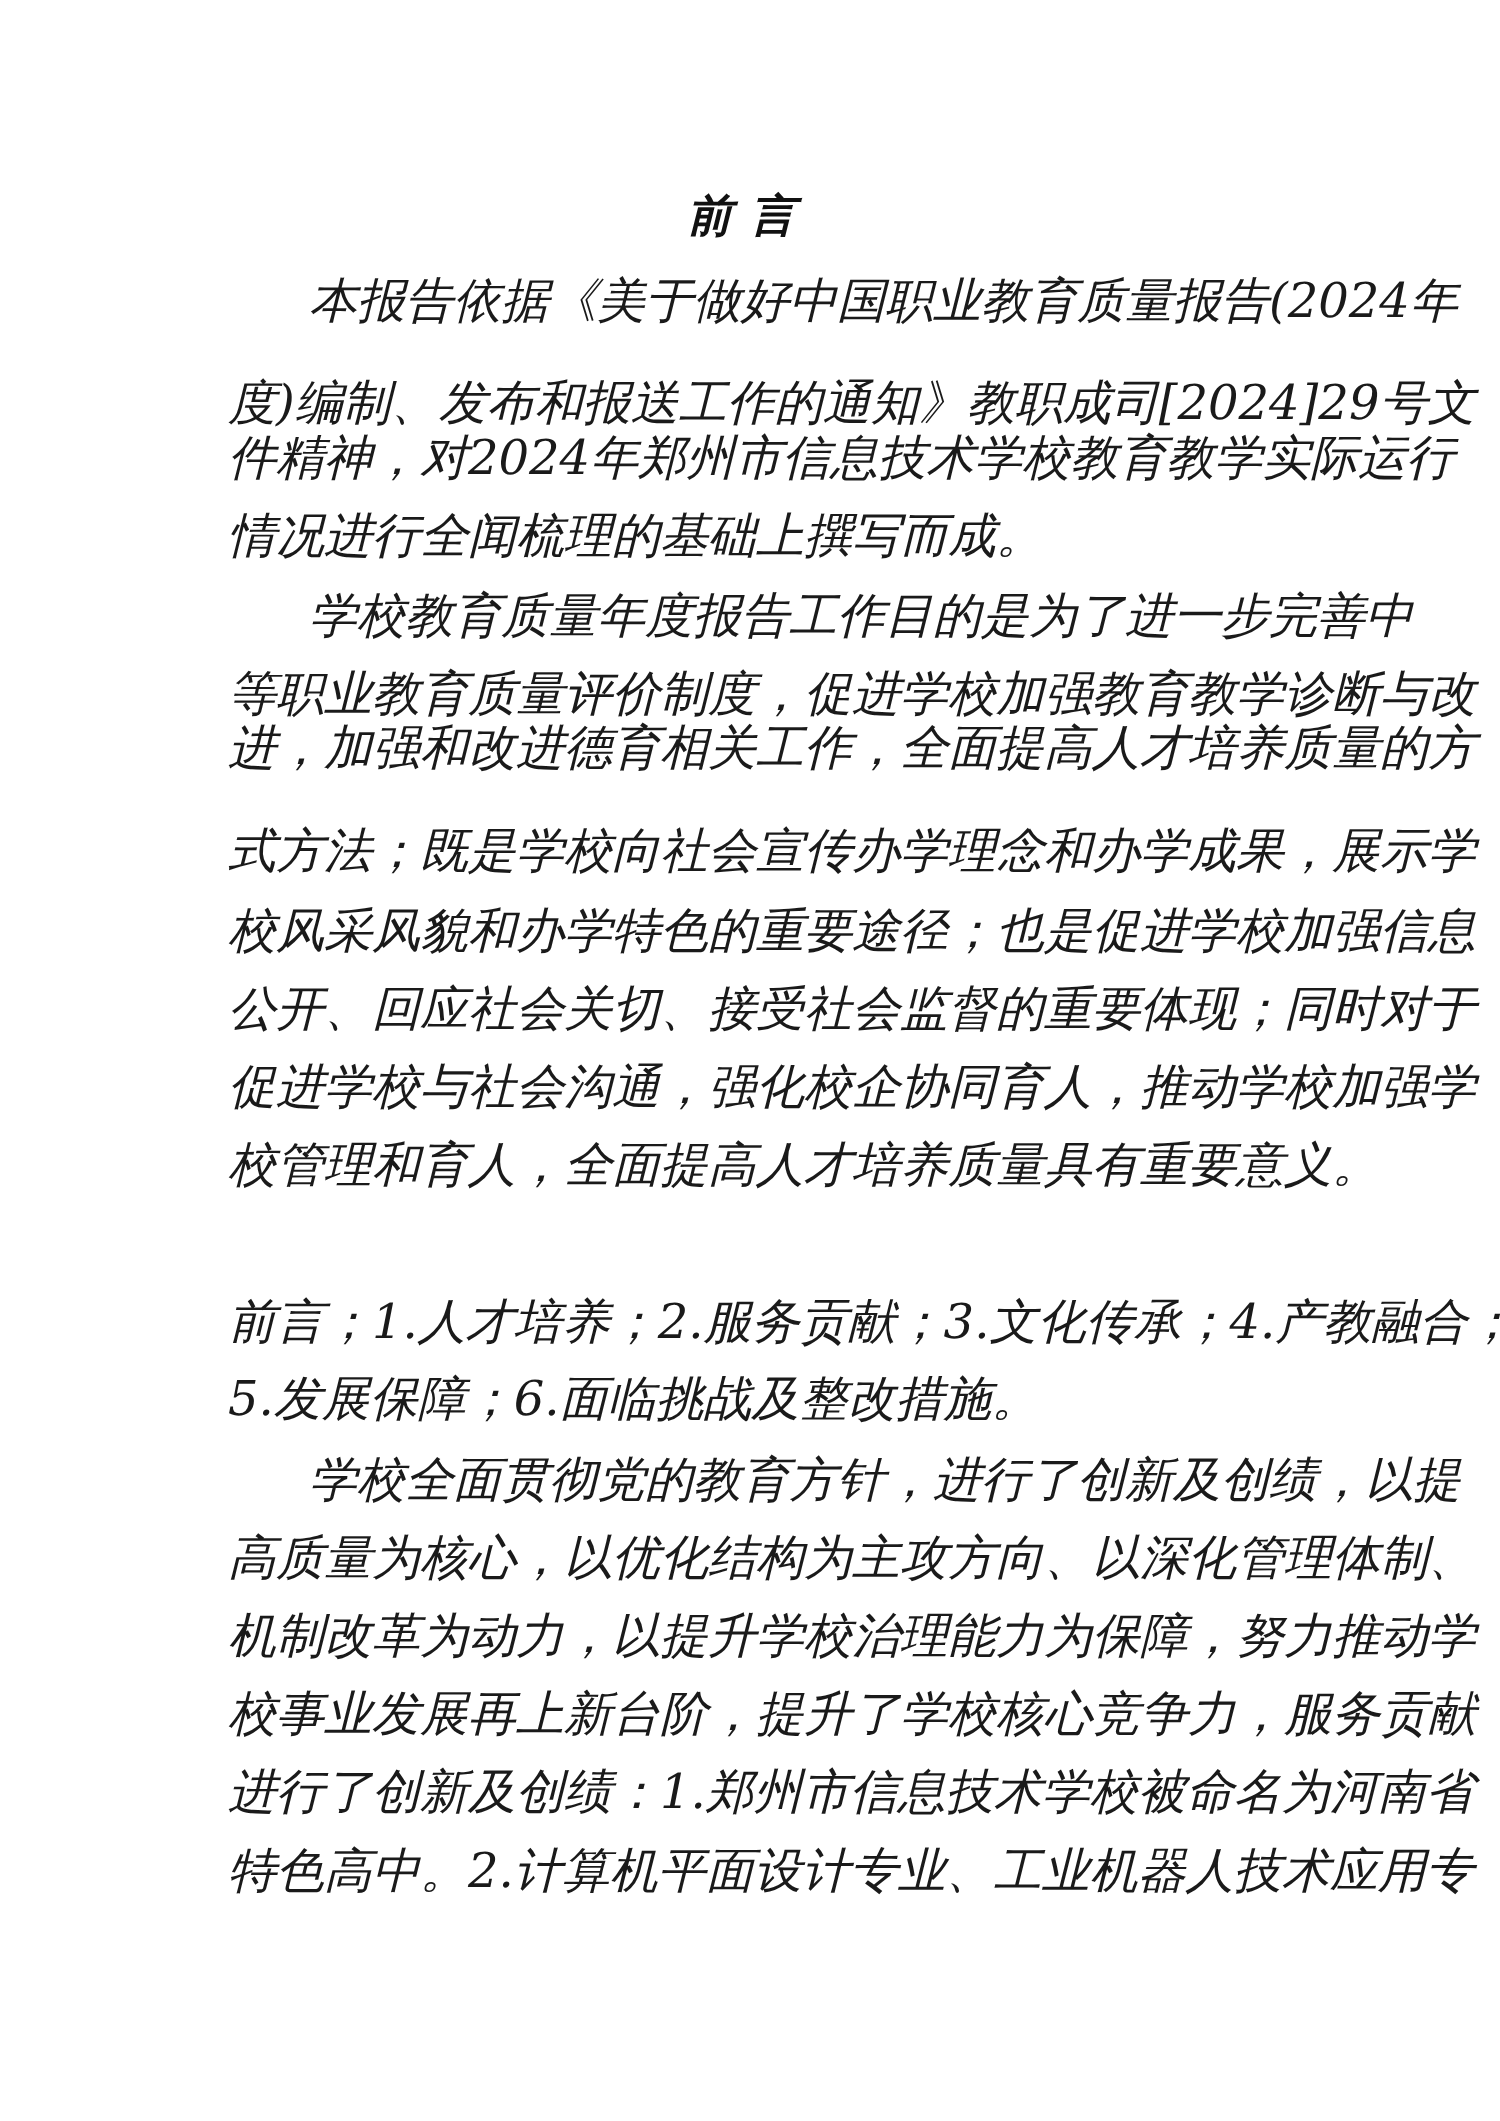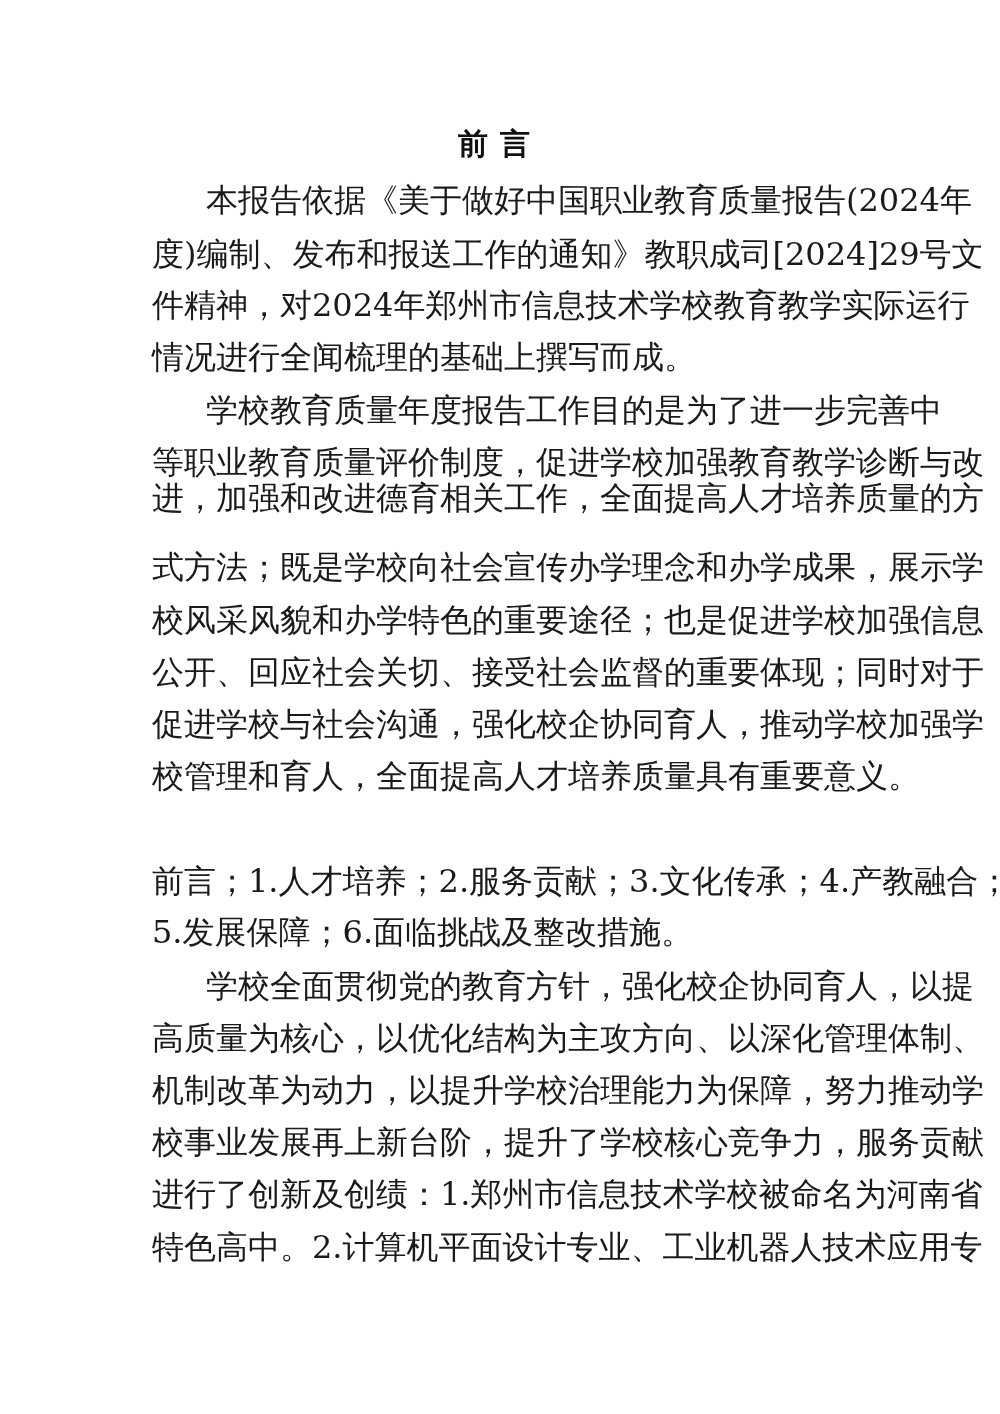--- a/index.html
+++ b/index.html
@@ -1,17 +1,17 @@
 <!DOCTYPE html>
 <html><head>
 <meta charset="utf-8">
 <style>
   html, body { margin: 0; padding: 0; background: #ffffff; }
   body { width: 1000px; height: 1414px; position: relative; overflow: hidden; }
-  .page { position: absolute; left: 0; top: 0; width: 936px; height: 1414px; background: #fff; }
+  .page { position: absolute; left: 0; top: 0; width: 936px; height: 1414px; background: #fff; font-style: italic; }
   .title {
     position: absolute; left: 0; width: 1000px; top: 124px;
     text-align: center; font-family: "DejaVu Sans", sans-serif;
     font-weight: bold; font-size: 30px; letter-spacing: 12px; color: #111;
   }
   .line {
     position: absolute; left: 152px; width: 700px; height: 40px;
     font-family: "DejaVu Serif", serif; font-size: 32px; color: #1a1a1a;
     white-space: nowrap; text-align: justify; text-align-last: justify;
     line-height: 40px;
@@ -19,35 +19,35 @@
   .line.indent { left: 206px; width: 646px; }
   .line.last { text-align-last: left; }
 </style>
 </head>
 <body>
 
 <div class="page">
   <div class="title">前言</div>
 
   <div class="line indent" style="top:180px">本报告依据《美于做好中国职业教育质量报告(2024年</div>
-  <div class="line" style="top:234px">度)编制、发布和报送工作的通知》教职成司[2024]29号文</div>
+  <div class="line" style="top:248px">度)编制、发布和报送工作的通知》教职成司[2024]29号文</div>
   <div class="line" style="top:285px">件精神，对2024年郑州市信息技术学校教育教学实际运行</div>
   <div class="line last" style="top:337px">情况进行全闻梳理的基础上撰写而成。</div>
 
   <div class="line indent" style="top:390px">学校教育质量年度报告工作目的是为了进一步完善中</div>
   <div class="line" style="top:442px">等职业教育质量评价制度，促进学校加强教育教学诊断与改</div>
   <div class="line" style="top:478px">进，加强和改进德育相关工作，全面提高人才培养质量的方</div>
   <div class="line" style="top:547px">式方法；既是学校向社会宣传办学理念和办学成果，展示学</div>
   <div class="line" style="top:600px">校风采风貌和办学特色的重要途径；也是促进学校加强信息</div>
   <div class="line" style="top:652px">公开、回应社会关切、接受社会监督的重要体现；同时对于</div>
   <div class="line" style="top:704px">促进学校与社会沟通，强化校企协同育人，推动学校加强学</div>
   <div class="line last" style="top:756px">校管理和育人，全面提高人才培养质量具有重要意义。</div>
 
   <div class="line" style="top:861px">前言；1.人才培养；2.服务贡献；3.文化传承；4.产教融合；</div>
   <div class="line last" style="top:912px">5.发展保障；6.面临挑战及整改措施。</div>
 
-  <div class="line indent" style="top:966px">学校全面贯彻党的教育方针，强化校企协同育人，以提</div>
+  <div class="line indent" style="top:966px">学校全面贯彻党的教育方针，进行了创新及创绩，以提</div>
   <div class="line" style="top:1018px">高质量为核心，以优化结构为主攻方向、以深化管理体制、</div>
   <div class="line" style="top:1070px">机制改革为动力，以提升学校治理能力为保障，努力推动学</div>
   <div class="line" style="top:1122px">校事业发展再上新台阶，提升了学校核心竞争力，服务贡献</div>
   <div class="line" style="top:1174px">进行了创新及创绩：1.郑州市信息技术学校被命名为河南省</div>
   <div class="line" style="top:1227px">特色高中。2.计算机平面设计专业、工业机器人技术应用专</div>
 </div>
 
 </body></html>

